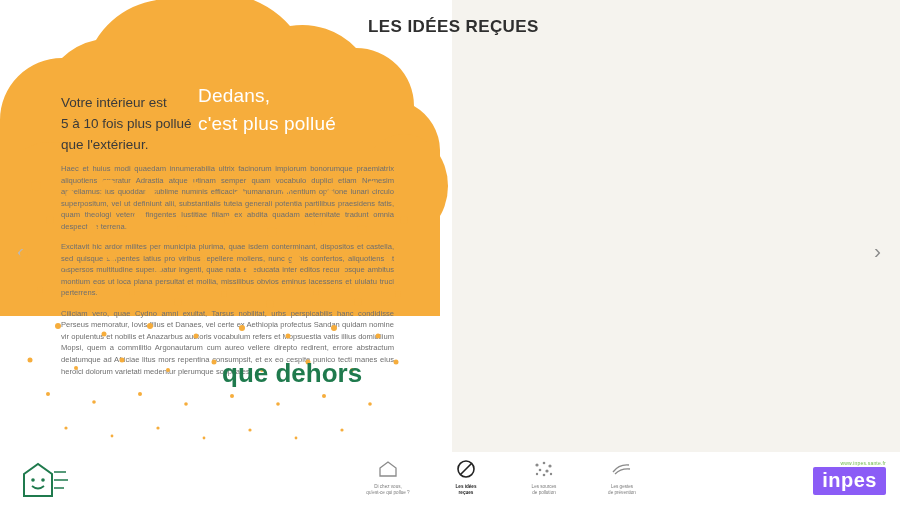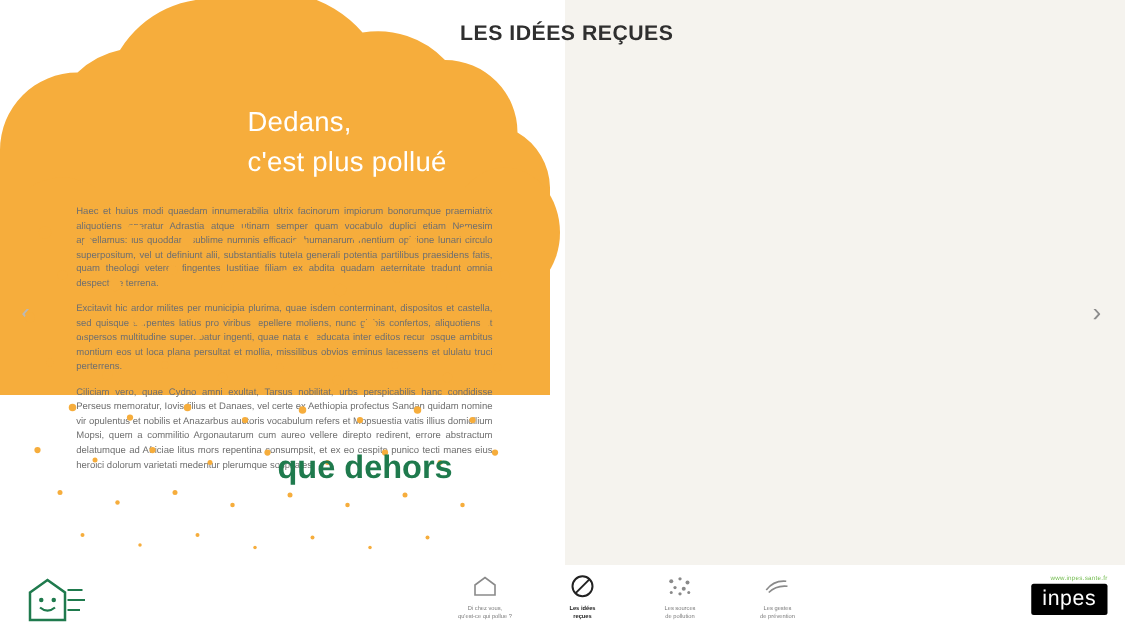--- a/index.html
+++ b/index.html
@@ -28,21 +28,21 @@
     left: 0; top: 0;
     width: 452px; height: 316px;
     overflow: hidden;
   }
   .cloud-svg { display: block; }
 
   .headline {
     position: absolute;
     left: 198px; top: 82px;
     color: #ffffff;
-    font-size: 22px;
+    font-size: 19px;
     line-height: 1.45;
     font-weight: 400;
     letter-spacing: 0.2px;
     white-space: pre-line;
     z-index: 4;
   }
   .subline {
     position: absolute;
     left: 222px; top: 358px;
     color: #1f7a4d;
@@ -158,24 +158,24 @@
     text-align: right;
   }
   .brand-right .tag {
     font-size: 5px;
     color: #6fba4a;
     letter-spacing: 0.2px;
     margin-bottom: 1px;
   }
   .inpes-logo {
     display: inline-block;
-    background: #000000;
+    background: #8b5cf6;
     color: #ffffff;
-    font-size: 17px;
-    font-weight: 400;
+    font-size: 20px;
+    font-weight: 700;
     letter-spacing: 0.5px;
     padding: 2px 9px 3px 9px;
     border-radius: 2px;
   }
 </style>
 </head>
 <body>
 
 <div class="app">
 
@@ -276,20 +276,23 @@
       </g>
     </svg>
 
     <div class="subline">que dehors</div>
   </div>
 
   <div class="right-panel"></div>
 
   <div class="slide-title">LES IDÉES REÇUES</div>
 
+  <div class="lede">Votre intérieur est
+5 à 10 fois plus pollué
+que l'extérieur.</div>
 
   <div class="body-copy">
     <p>Haec et huius modi quaedam innumerabilia ultrix facinorum impiorum bonorumque praemiatrix aliquotiens operatur Adrastia atque utinam semper quam vocabulo duplici etiam Nemesim appellamus: ius quoddam sublime numinis efficacis, humanarum mentium opinione lunari circulo superpositum, vel ut definiunt alii, substantialis tutela generali potentia partilibus praesidens fatis, quam theologi veteres fingentes Iustitiae filiam ex abdita quadam aeternitate tradunt omnia despectare terrena.</p>
     <p>Excitavit hic ardor milites per municipia plurima, quae isdem conterminant, dispositos et castella, sed quisque serpentes latius pro viribus repellere moliens, nunc globis confertos, aliquotiens et dispersos multitudine superabatur ingenti, quae nata et educata inter editos recurvosque ambitus montium eos ut loca plana persultat et mollia, missilibus obvios eminus lacessens et ululatu truci perterrens.</p>
     <p>Ciliciam vero, quae Cydno amni exultat, Tarsus nobilitat, urbs perspicabilis hanc condidisse Perseus memoratur, Iovis filius et Danaes, vel certe ex Aethiopia profectus Sandan quidam nomine vir opulentus et nobilis et Anazarbus auctoris vocabulum refers et Mopsuestia vatis illius domicilium Mopsi, quem a commilitio Argonautarum cum aureo vellere direpto redirent, errore abstractum delatumque ad Africiae litus mors repentina consumpsit, et ex eo cespite punico tecti manes eius heroici dolorum varietati medentur plerumque sospitales.</p>
   </div>
 
   <div class="page-counter">1/3</div>
 
   <div class="arrow arrow-prev">‹</div>

